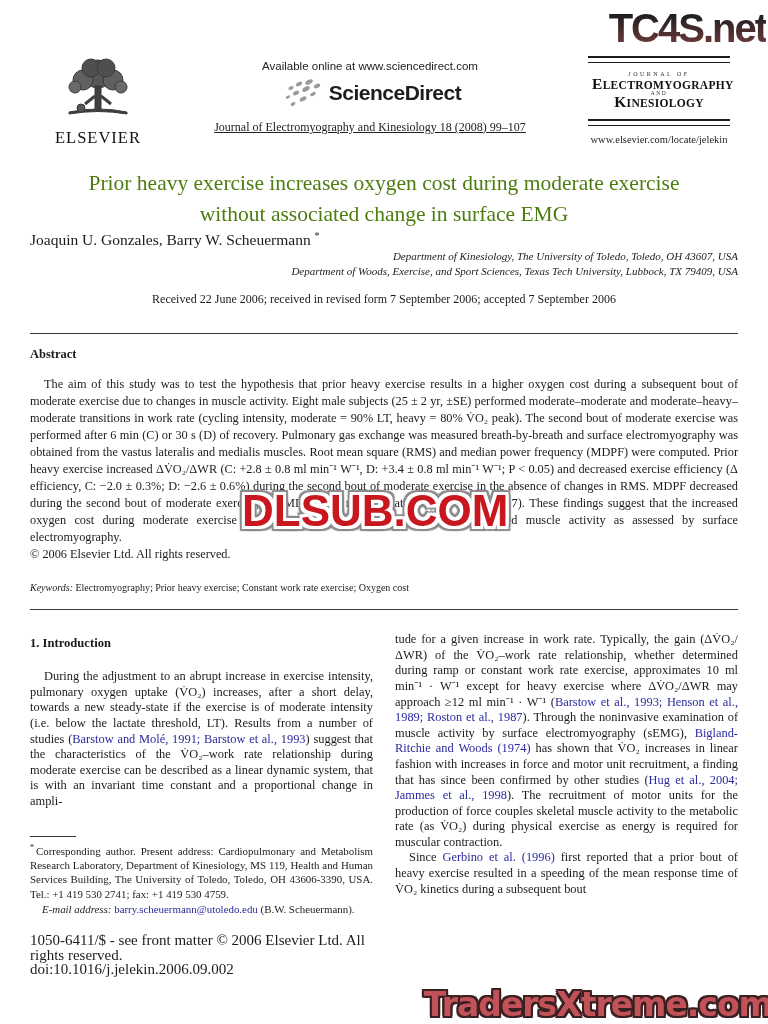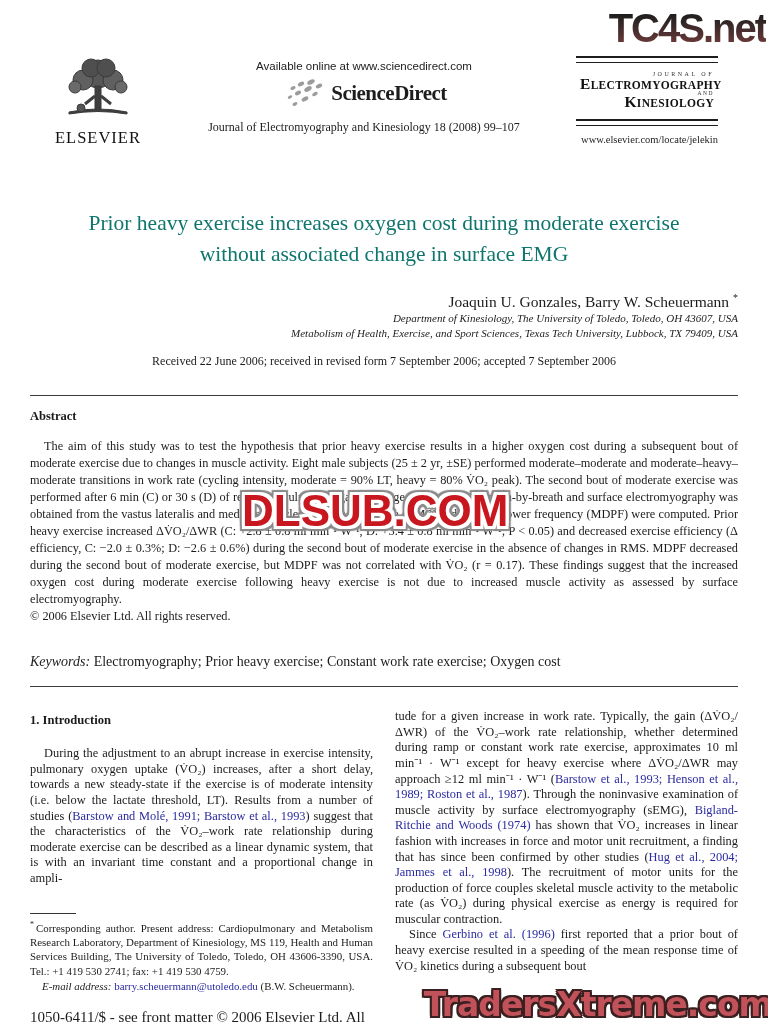--- a/index.html
+++ b/index.html
@@ -7,45 +7,45 @@
   .page{position:relative;width:768px;height:1024px;background:#fff;overflow:hidden;}
   .content{padding:0 30px;}
 
   
   .header{display:flex;align-items:flex-start;margin-top:56px;}
   .elsevier-block{width:108px;text-align:center;margin-left:14px;}
   .elsevier-name{font-size:16.5px;letter-spacing:1px;margin-top:2px;color:#111;}
   .header-center{flex:1;text-align:center;padding-top:4px;}
   .avail{font-family:"Liberation Sans",sans-serif;font-size:11.5px;color:#222;}
   .sd-row{display:flex;justify-content:center;align-items:center;margin-top:6px;}
-  .sd-name{font-family:Liberation Serif, serif;font-weight:bold;font-size:21px;letter-spacing:-0.5px;color:#1d1d1d;margin-left:6px;}
-  .journal-line{font-size:12px;margin-top:12px;color:#222;}
-  .jek-block{width:142px;margin-right:20px;text-align:right;}
+  .sd-name{font-family:Liberation Sans, sans-serif;font-weight:bold;font-size:21px;letter-spacing:-0.5px;color:#1d1d1d;margin-left:6px;}
+  .journal-line{font-size:12px;margin-top:12px;color:#222;text-decoration:underline;}
+  .jek-block{width:142px;margin-right:8px;text-align:center;}
   .double-rule{height:4px;border-top:2.5px solid #1d1d1d;border-bottom:1px solid #1d1d1d;}
   .jek-inner{padding:8px 4px 10px 4px;}
   .jek-journal-of{font-size:6px;letter-spacing:2.5px;color:#333;margin-bottom:1px;}
   .jek-main{font-family:"Liberation Serif",serif;font-weight:bold;font-size:11.5px;letter-spacing:0.3px;line-height:11px;color:#111;}
   .jek-main::first-letter{font-size:15.5px;}
   .jek-and{font-size:5.5px;letter-spacing:1.5px;color:#333;line-height:5px;}
   .locate-url{font-size:10.5px;margin-top:8px;color:#222;}
 
   
-  .title{margin:60px auto 0 auto;max-width:600px;text-align:center;font-size:21.5px;line-height:31px;color:#0f766e;}
-  .authors{margin-top:22px;text-align:right;font-size:15.5px;}
+  .title{margin:20px auto 0 auto;max-width:600px;text-align:center;font-size:21.5px;line-height:31px;color:#4d7c0f;}
+  .authors{text-align:left;font-size:15.5px;}
   .authors sup{font-size:10px;}
   .affils{text-align:right;font-style:italic;font-size:11px;line-height:15px;color:#222;}
   .received{margin-top:13px;text-align:center;font-size:12px;}
 
   
   .rule{border:none;border-top:1.2px solid #3a3a3a;margin:0;}
   .rule-top{margin-top:26px;}
   .abstract-head{font-weight:bold;font-size:12.5px;margin-top:13px;}
   .abstract-text{margin-top:14px;font-size:12.3px;line-height:17px;text-align:justify;text-indent:14px;}
   .abstract-copy{font-size:12.3px;line-height:17px;}
-  .keywords{margin-top:29px;font-size:14px;}
+  .keywords{margin-top:19px;font-size:10px;}
   .keywords .kw-label{font-style:italic;}
   .rule-bottom{margin-top:16px;}
 
   
   .columns{display:flex;gap:22px;margin-top:22px;}
   .col{width:345px;}
   .sec-head{font-weight:bold;font-size:12.6px;margin:4px 0 18px 0;}
   .para{font-size:12.4px;line-height:15.6px;text-align:justify;margin:0;}
   .indent{text-indent:14px;}
   .link{color:#2a2aa0;}
@@ -146,21 +146,21 @@
 
     <div class="title">Prior heavy exercise increases oxygen cost during moderate exercise without associated change in surface EMG</div>
 
     <div class="authors">
       <span>Joaquin U. Gonzales, Barry W. Scheuermann</span>
       <sup>*</sup>
     </div>
 
     <div class="affils">
       <div>Department of Kinesiology, The University of Toledo, Toledo, OH 43607, USA</div>
-      <div>Metabolism of Health, Exercise, and Sport Sciences, Texas Tech University, Lubbock, TX 79409, USA</div>
+      <div>Department of Woods, Exercise, and Sport Sciences, Texas Tech University, Lubbock, TX 79409, USA</div>
     </div>
 
     <div class="received">Received 22 June 2006; received in revised form 7 September 2006; accepted 7 September 2006</div>
 
     <hr class="rule rule-top">
     <div class="abstract-head">Abstract</div>
     <div class="abstract-text">The aim of this study was to test the hypothesis that prior heavy exercise results in a higher oxygen cost during a subsequent bout of moderate exercise due to changes in muscle activity. Eight male subjects (25 ± 2 yr, ±SE) performed moderate–moderate and moderate–heavy–moderate transitions in work rate (cycling intensity, moderate = 90% LT, heavy = 80% V̇O₂ peak). The second bout of moderate exercise was performed after 6 min (C) or 30 s (D) of recovery. Pulmonary gas exchange was measured breath-by-breath and surface electromyography was obtained from the vastus lateralis and medialis muscles. Root mean square (RMS) and median power frequency (MDPF) were computed. Prior heavy exercise increased ΔV̇O₂/ΔWR (C: +2.8 ± 0.8 ml min⁻¹ W⁻¹, D: +3.4 ± 0.8 ml min⁻¹ W⁻¹; P &lt; 0.05) and decreased exercise efficiency (Δ efficiency, C: −2.0 ± 0.3%; D: −2.6 ± 0.6%) during the second bout of moderate exercise in the absence of changes in RMS. MDPF decreased during the second bout of moderate exercise, but MDPF was not correlated with V̇O₂ (r = 0.17). These findings suggest that the increased oxygen cost during moderate exercise following heavy exercise is not due to increased muscle activity as assessed by surface electromyography.</div>
     <div class="abstract-copy">© 2006 Elsevier Ltd. All rights reserved.</div>
 
     <div class="keywords">

